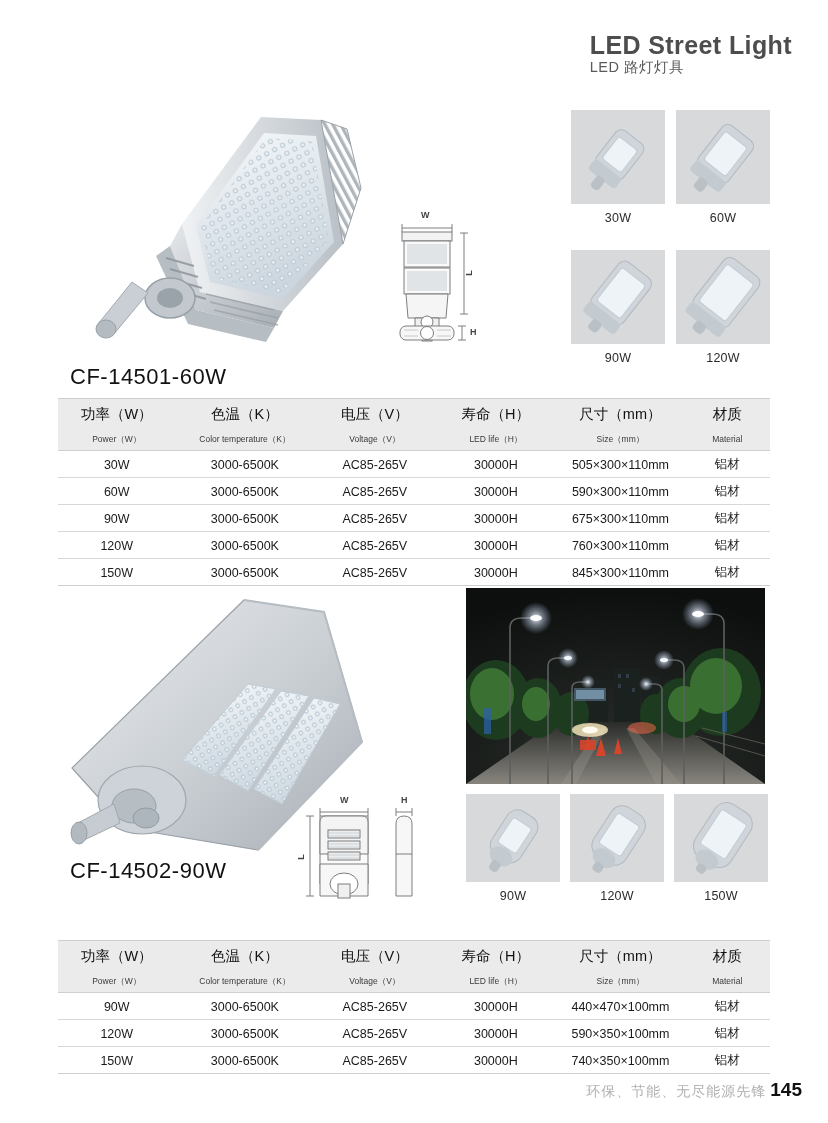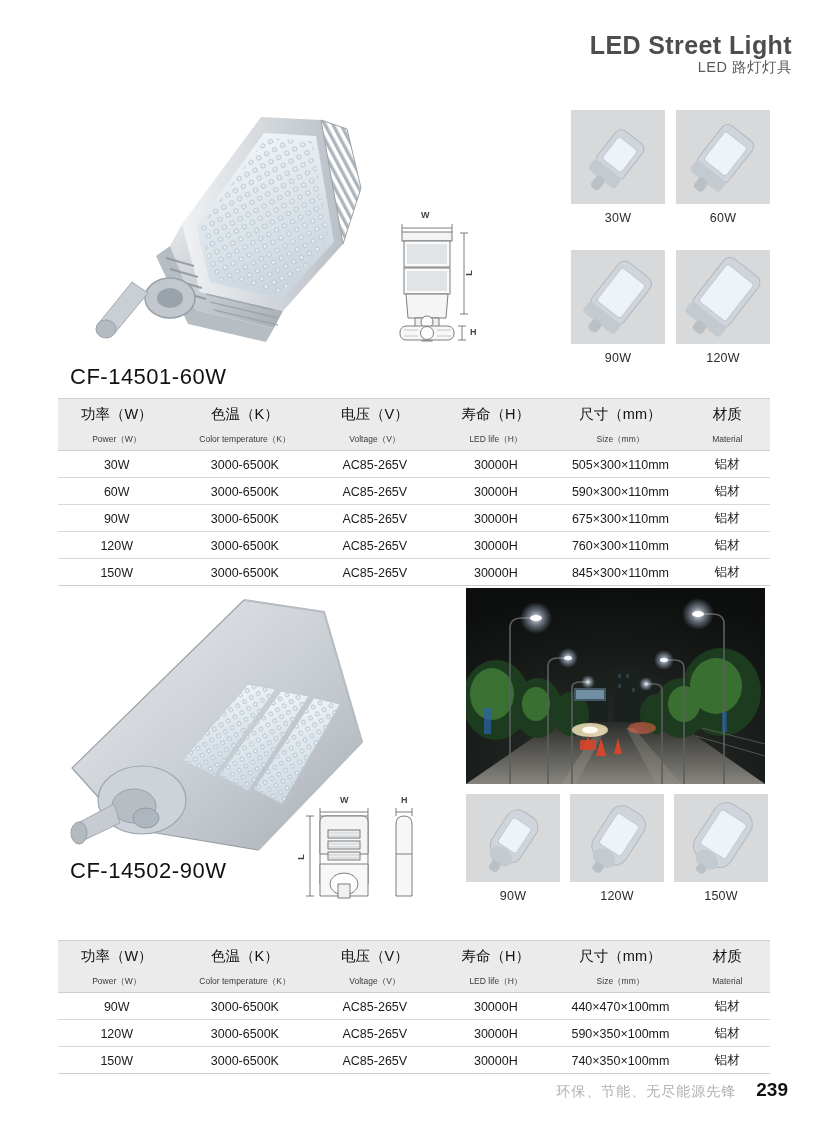--- a/index.html
+++ b/index.html
@@ -6,21 +6,21 @@
   html, body {
     width: 828px; height: 1123px;
     background: #ffffff;
     font-family: "Liberation Sans", "DejaVu Sans", sans-serif;
     color: #1a1a1a;
     overflow: hidden;
   }
   .page { position: relative; width: 828px; height: 1123px; }
 
   
-  .hdr { position: absolute; right: 36px; top: 32px; text-align: right; }
+  .hdr { position: absolute; right: 36px; top: 32px; }
   .hdr-en {
     font-size: 25px; font-weight: bold; color: #4d4d4d;
     letter-spacing: .4px; line-height: 1.1;
   }
   .hdr-cn {
     font-size: 14.5px; color: #5a5a5a; 
     letter-spacing: .5px; line-height: 1.1;
   }
   .hero { position: absolute; }
   .model {
@@ -64,22 +64,22 @@
   .spec tbody tr:last-child td { border-bottom: 1px solid #cfcfcf; }
 
   
   col.c0 { width: 16.5%; } col.c1 { width: 19.5%; } col.c2 { width: 17%; }
   col.c3 { width: 17%; }   col.c4 { width: 18%; }   col.c5 { width: 12%; }
 
   
   .photo { position: absolute; overflow: hidden; background: #0a0d0b; }
 
   
-  .footer { position: absolute; right: 40px; bottom: 22px;
-    display: flex; align-items: baseline; gap: 20px; }
+  .footer { position: absolute; right: 26px; bottom: 22px;
+    display: flex; align-items: baseline; gap: 4px; }
   .footer-slogan { font-size: 14px; color: #b0b0b0; letter-spacing: 1px; }
   .footer-page { font-size: 19px; font-weight: bold; color: #111; }
 
   
   .tech { position: absolute; }
   .dim-label {
     position: absolute; font-size: 9px; font-weight: bold; color: #444;
   }
   .dim-label.rot { transform: rotate(-90deg); transform-origin: center; }
 </style>
@@ -630,16 +630,16 @@
             <td>30000H</td>
             <td>740×350×100mm</td>
             <td>铝材</td>
           </tr>
         </tbody>
     </table>
   </div>
 
   <div class="footer">
     <span class="footer-slogan">环保、节能、无尽能源先锋</span>
-    <span class="footer-page">239</span>
+    <span class="footer-page">145</span>
   </div>
 
 </div>
 
 </body></html>

